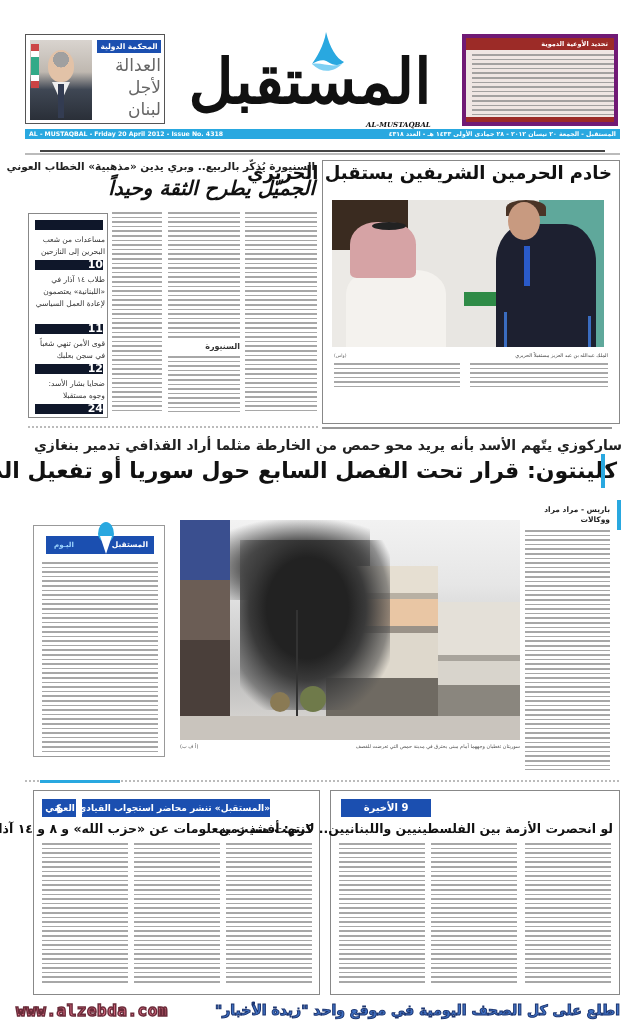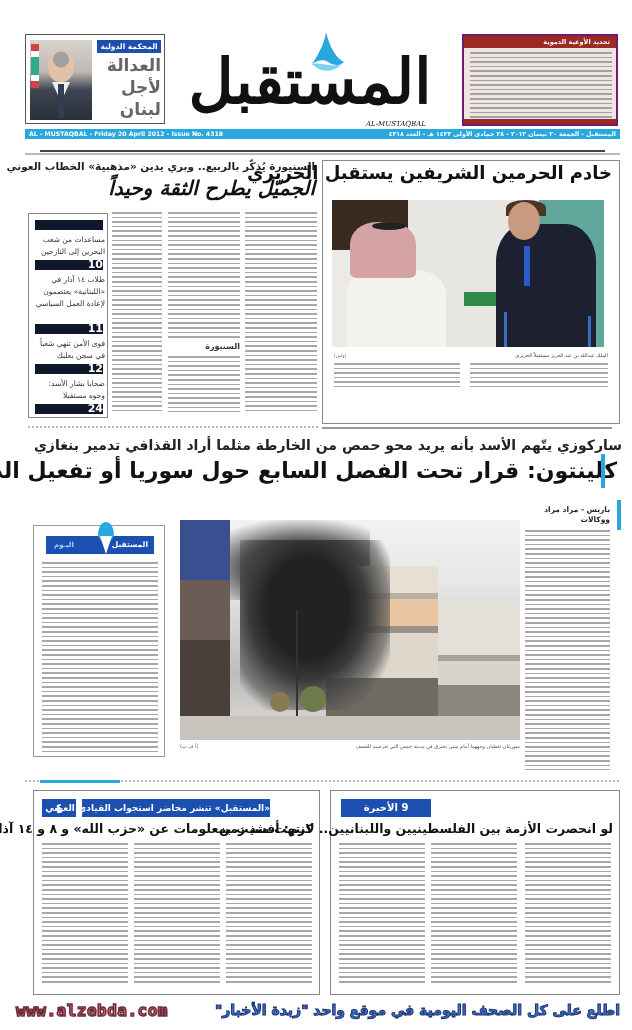--- a/index.html
+++ b/index.html
@@ -10,30 +10,30 @@
   .lines { background: repeating-linear-gradient(to bottom, #8a8a8a 0px, #8a8a8a 1.6px, transparent 1.6px, transparent 4.6px); opacity: .75; }
 
   
   #hariri-box { left: 25px; top: 34px; width: 140px; height: 90px; border: 1.5px solid #555; }
   #hariri-photo { left: 30px; top: 40px; width: 62px; height: 80px; background: linear-gradient(180deg,#d9d4cf 0%,#bfb8b0 40%,#3f4754 62%,#2a2f38 100%); }
   #hariri-photo .head { position:absolute; left:18px; top:10px; width:26px; height:32px; border-radius:50% 50% 45% 45%; background: radial-gradient(circle at 50% 30%, #a0a0a0 0 30%, #e2c2a7 31% 100%); }
   #hariri-photo .tie { position:absolute; left:28px; top:44px; width:6px; height:34px; background:#333c52; }
   #hariri-photo .shirt { position:absolute; left:22px; top:42px; width:18px; height:20px; background:#eee; clip-path: polygon(0 0,100% 0,50% 100%); }
   #hariri-photo .cedar { position:absolute; left:1px; top:4px; width:8px; height:44px; background: linear-gradient(180deg,#c44 0 15%, #fff 15% 30%, #3a8 30% 70%, #fff 70% 85%, #c44 85% 100%); }
   #tribunal-label { left: 97px; top: 40px; width: 64px; height: 13px; background: #1b4fb0; color: #fff; font-size: 7.5px; font-weight: bold; line-height: 13px; text-align: center; }
-  .justice { font-size: 17px; line-height: 22px; color: #666; font-weight: bold; right: 0; }
+  .justice { font-size: 17px; line-height: 22px; color: #666; font-weight: normal; right: 0; }
   #justice-wrap { left: 95px; top: 54px; width: 66px; height: 70px; }
 
   #logo-wrap { left: 180px; top: 30px; width: 270px; height: 100px; }
   #logo-text { position:absolute; left: 0; top: 12px; width: 260px; text-align:center; font-family:"DejaVu Serif", serif; font-size: 62px; font-weight: bold; color:#111; letter-spacing:-2px; line-height: 80px; }
   #logo-mark { position:absolute; left: 128px; top: 2px; width: 38px; height: 54px; }
-  #logo-latin { position:absolute; left: 186px; top: 90px; font-family:"DejaVu Serif", serif; font-style: italic; font-size: 7px; font-weight: normal; color: #111; }
+  #logo-latin { position:absolute; left: 186px; top: 90px; font-family:"DejaVu Serif", serif; font-style: italic; font-size: 7px; font-weight: bold; color: #111; }
   #logo-price { position:absolute; left: 186px; top: 100px; width: 46px; height: 8px; background:#888; color:#fff; font-size: 5px; line-height: 8px; text-align:center; }
 
-  #brief-box { left: 462px; top: 34px; width: 156px; height: 92px; background: #efe6e3; border: 2px solid #701a75; }
+  #brief-box { left: 462px; top: 34px; width: 156px; height: 92px; background: #efe6e3; border: 4px solid #701a75; }
   #brief-head { position:absolute; left:0; top:0; width:100%; height:12px; background:#9c2b27; color:#fff; font-size:6.5px; font-weight:bold; line-height:12px; padding-right:6px; }
   #brief-body { position:absolute; left:6px; top:16px; width:142px; height:68px; }
   #brief-foot { position:absolute; left:0; bottom:0; width:100%; height:5px; background:#9c2b27; }
 
   #dateline { left: 25px; top: 129px; width: 595px; height: 10px; background: #29a8e0; color: #fff; font-size: 6.2px; line-height: 10px; font-weight: bold; }
   #dateline .en { position:absolute; left: 4px; top: 0; }
   #dateline .ar { position:absolute; right: 4px; top: 0; }
   #top-rule { left: 40px; top: 150px; width: 565px; height: 2px; background: #444; }
   #top-rule2 { left: 25px; top: 153px; width: 595px; height: 2px; background: #bbb; }
 

